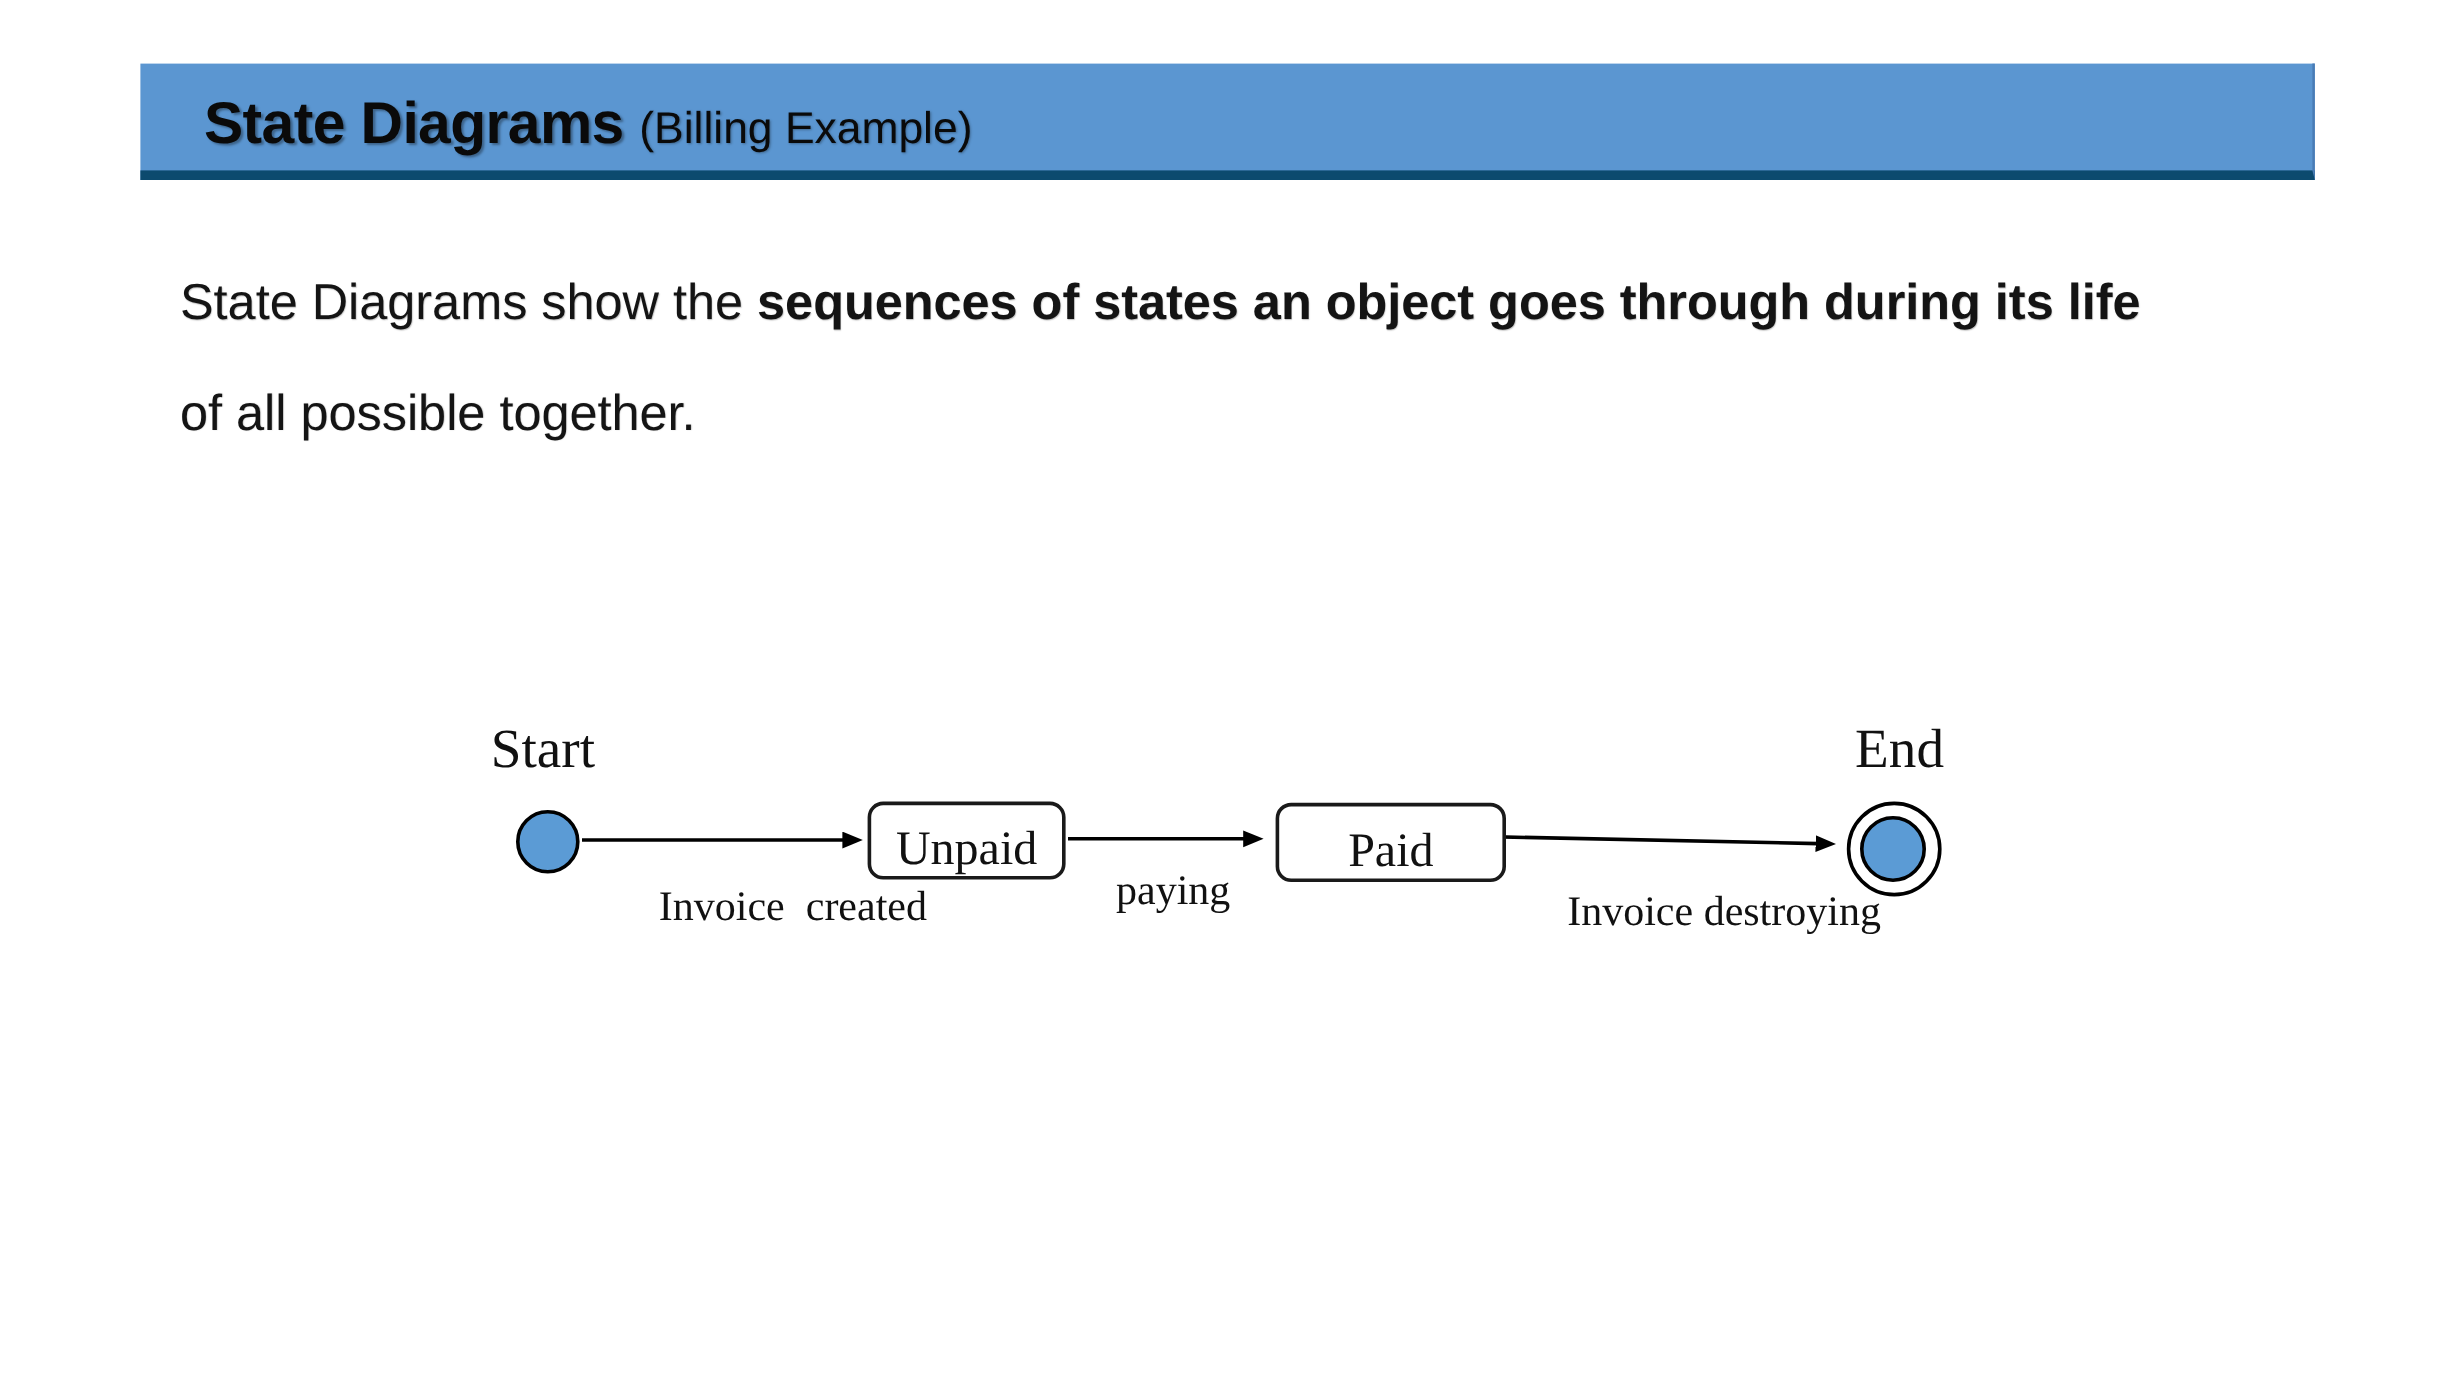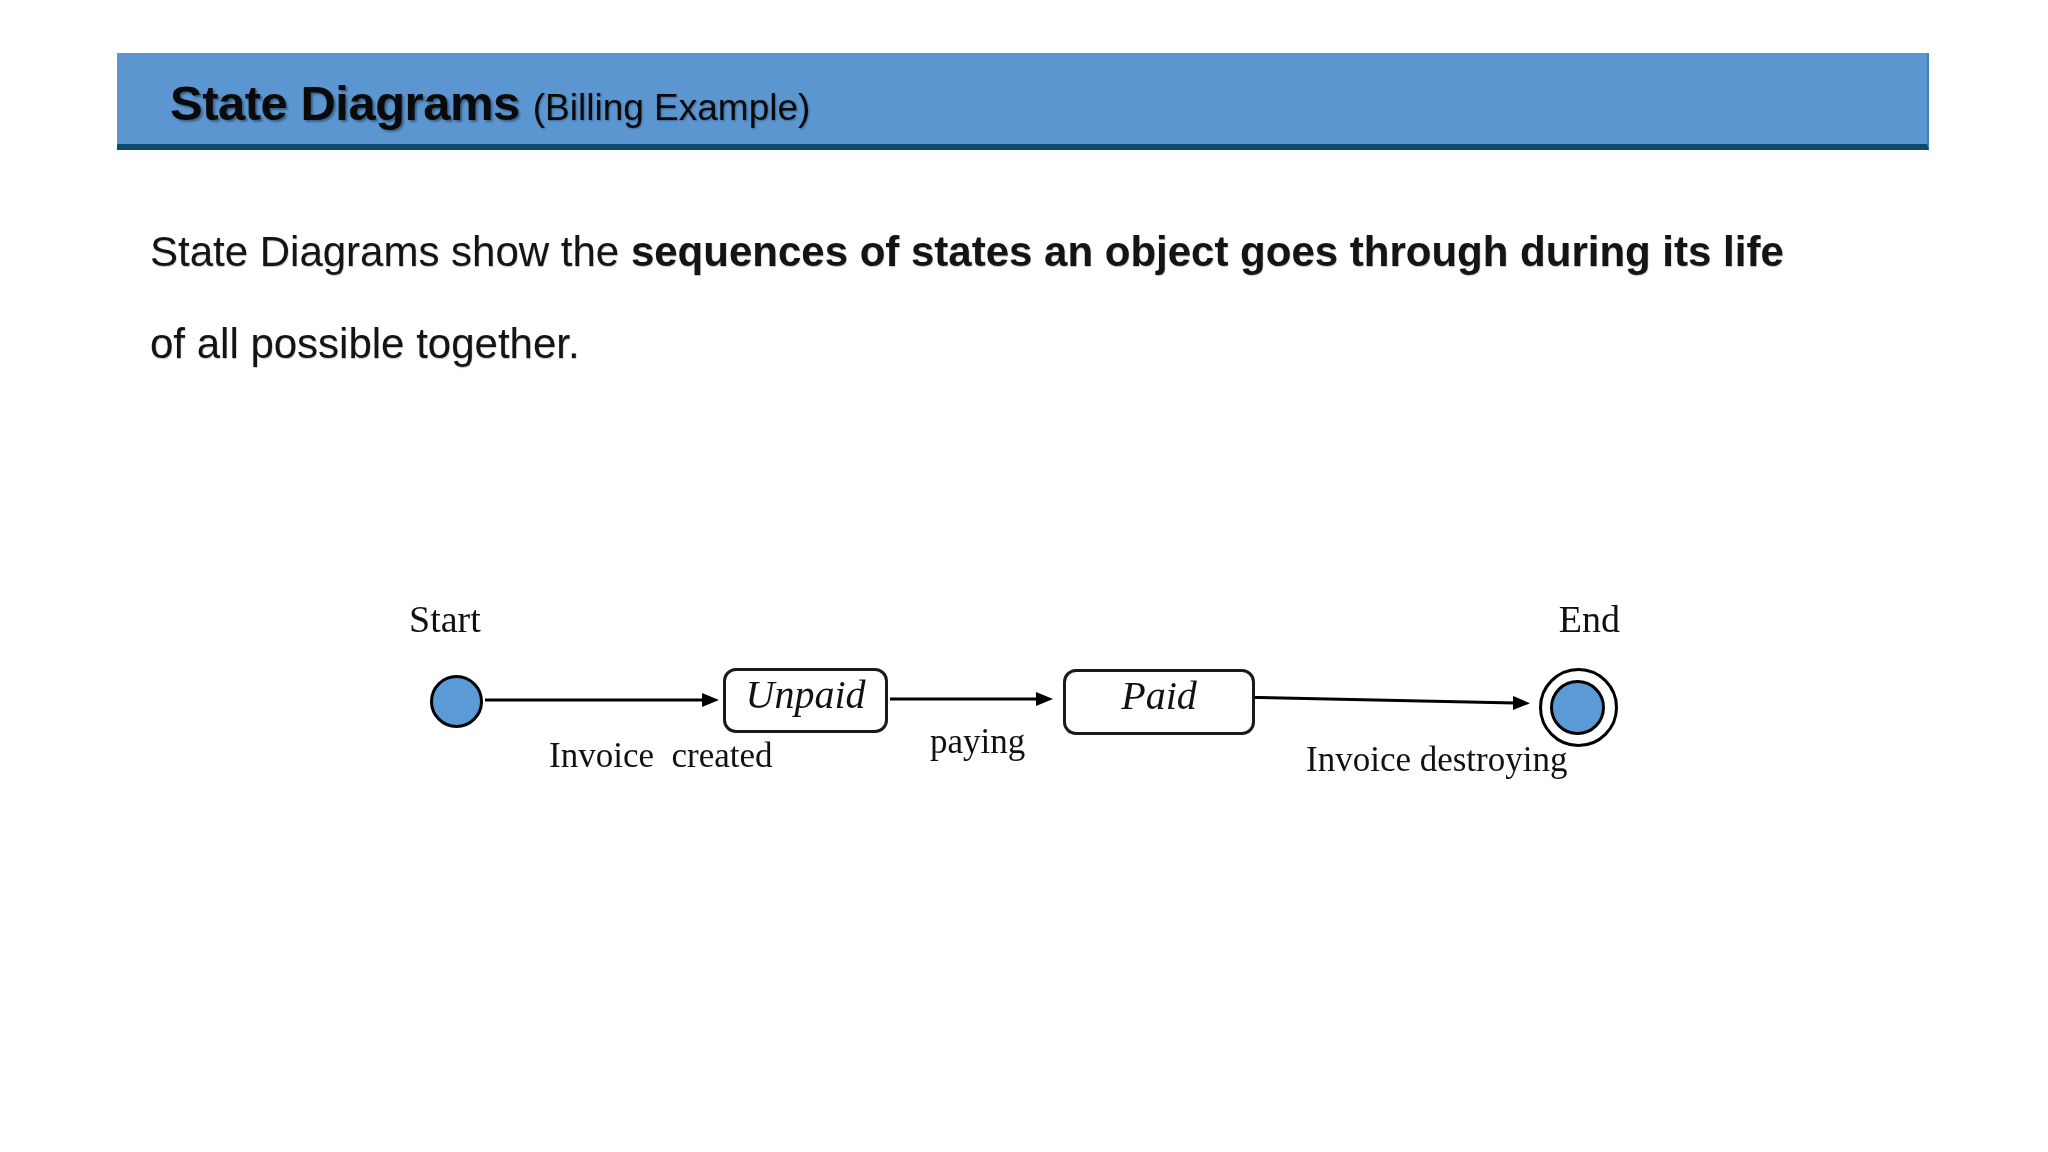--- a/index.html
+++ b/index.html
@@ -15,21 +15,21 @@
     overflow: hidden;
   }
 
   
   .banner {
     position: absolute;
     left: 117px; top: 53px;
     width: 1812px; height: 97px;
     box-sizing: border-box;
     background: #5b96d1;
-    border-bottom: 6px solid #0c4a6e;
+    border-bottom: 8px solid #0c4a6e;
     border-right: 2px solid #4a7cb5;
     display: flex;
     align-items: baseline;
     padding-left: 53px;
     padding-top: 22px;
   }
   .banner-title {
     font-weight: bold;
     font-size: 49px;
     color: #0a0a0a;
@@ -59,37 +59,36 @@
   .para-line { white-space: nowrap; }
   .para-bold { font-weight: bold; }
 
   
   .diagram-layer { position: absolute; left: 0; top: 0; width: 2048px; height: 1152px; }
   .arrows { position: absolute; left: 0; top: 0; }
 
   .endpoint-label {
     position: absolute;
     font-family: "Liberation Serif", serif;
-    font-size: 38px;
+    font-size: 46px;
     color: #111;
     white-space: pre;
   }
   .state-box {
     position: absolute;
     box-sizing: border-box;
     background: #ffffff;
     border: 3px solid #1a1a1a;
     border-radius: 13px;
     display: flex;
-    align-items: flex-start;
+    align-items: flex-end;
     justify-content: center;
     font-family: "Liberation Serif", serif;
     font-size: 40px;
     color: #111;
-    font-style: italic;
   }
   .initial-circle {
     position: absolute;
     left: 430px; top: 675px;
     width: 53px; height: 53px;
     box-sizing: border-box;
     border-radius: 50%;
     border: 3px solid #000;
     background: #5b9bd5;
   }

